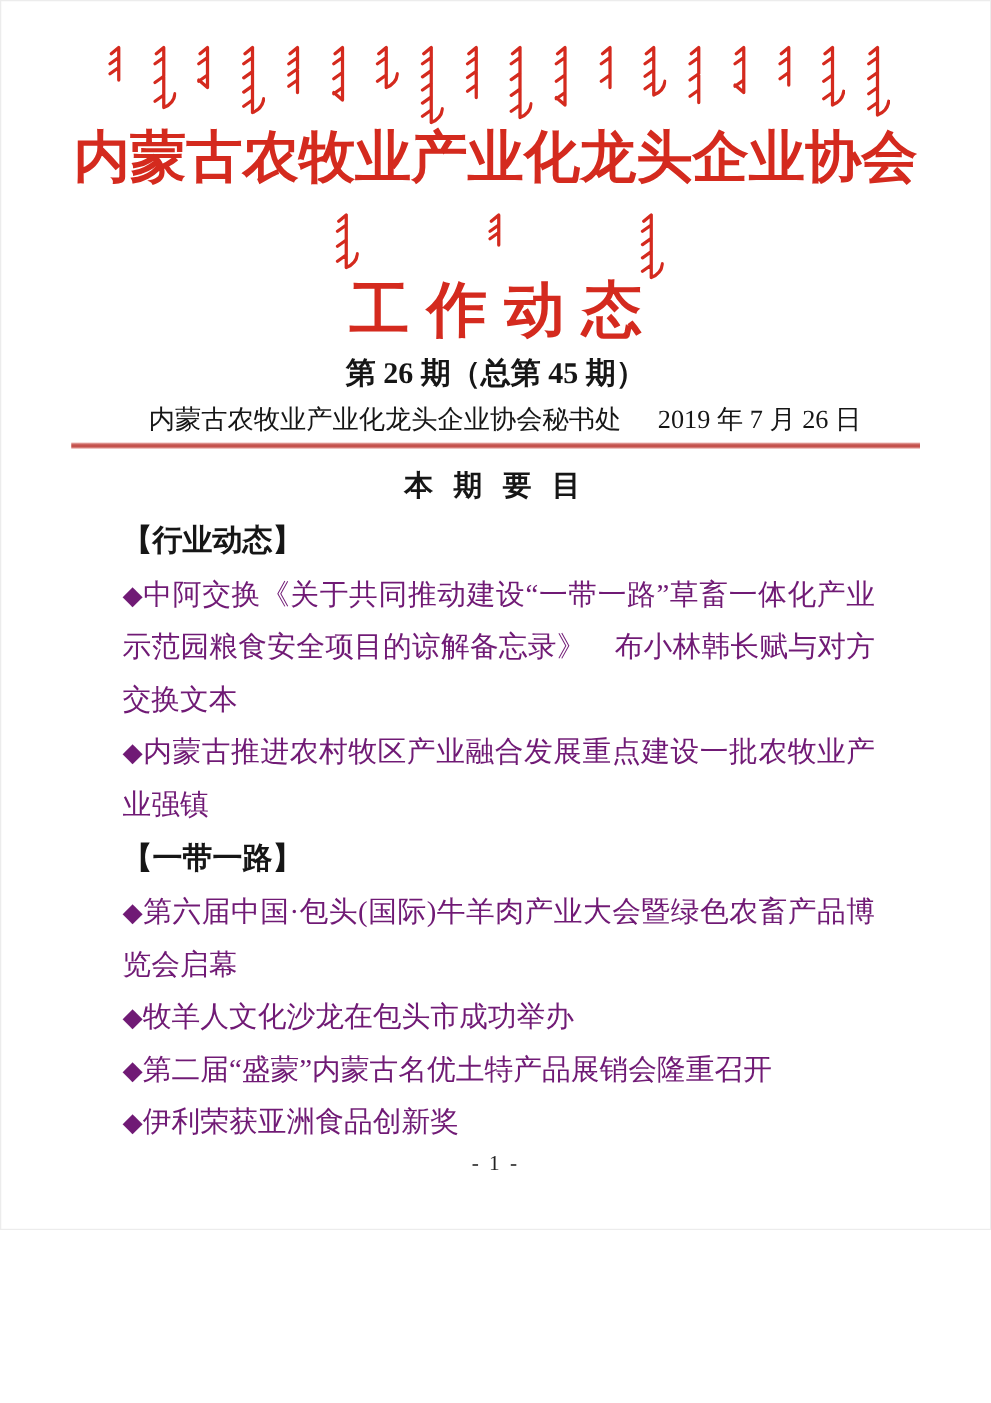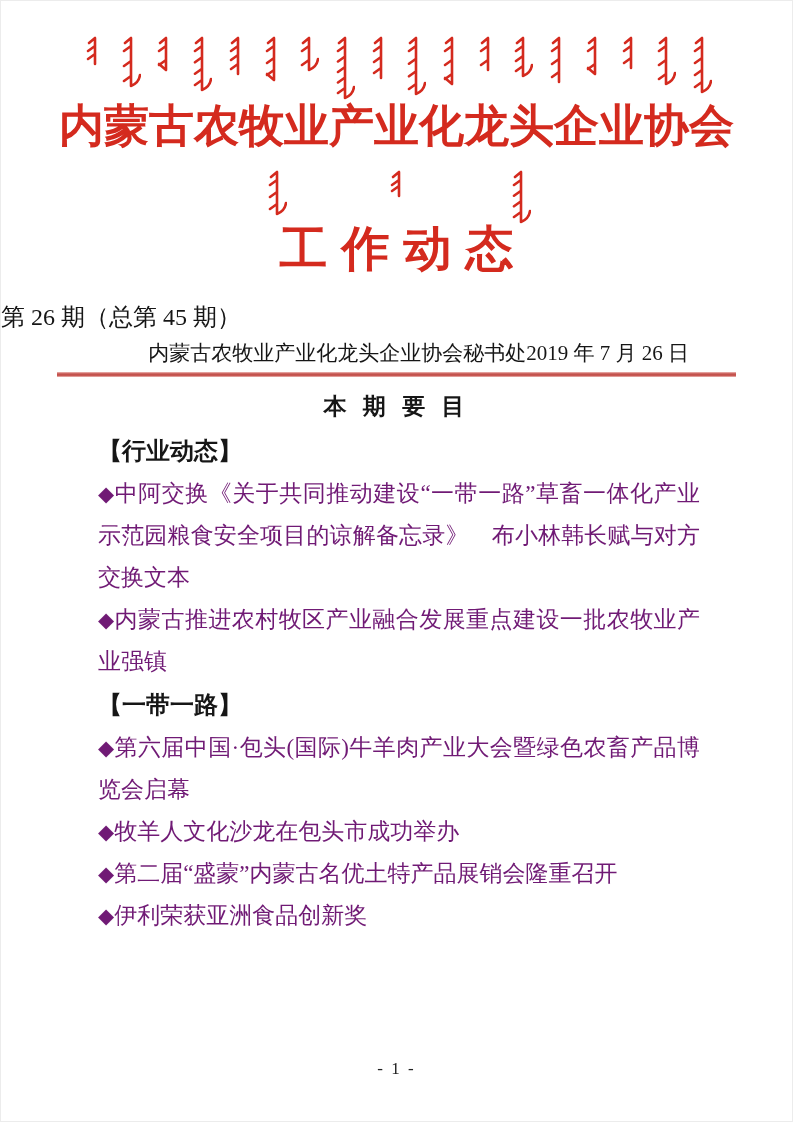--- a/index.html
+++ b/index.html
@@ -1,19 +1,19 @@
 <!DOCTYPE html>
 <html style="--red: #d42a1e;"><head>
 <meta charset="utf-8">
 <style>
   html, body { margin: 0; padding: 0; background: #ffffff; }
   .page {
     position: relative;
     width: 793px;
-    height: 1122px;
+    height: 984px;
     margin: 0 auto;
     background: #ffffff;
     box-sizing: border-box;
     border: 1px solid #ececec;
     overflow: hidden;
     font-family: "Liberation Serif", "DejaVu Serif", serif;
     color: #161616;
   }
   
   .m-row { display: flex; align-items: flex-start; }
@@ -35,28 +35,29 @@
     padding-left: 14px;           
     text-align: center;
     color: var(--red);
     font-size: 48px;
     font-weight: bold;
     line-height: 58px;
     letter-spacing: 14px;
     white-space: nowrap;
   }
   .issue-line {
-    margin-top: 26px;
+    margin-top: 8px;
+    text-align: center;
     font-size: 24px;
-    font-weight: normal;
+    font-weight: bold;
     line-height: 26px;
   }
   .pub-row {
     display: flex;
-    justify-content: flex-end;
+    justify-content: space-between;
     align-items: baseline;
     margin-top: 12px;
     padding: 0 103px 0 118px;
     font-size: 21px;
     line-height: 23px;
   }
   .red-rule {
     height: 5px;
     margin: 7px 56px 0 56px;
     background: linear-gradient(to bottom, #eebbb8 0%, #c4524d 38%, #c4524d 68%, #eebbb8 100%);

